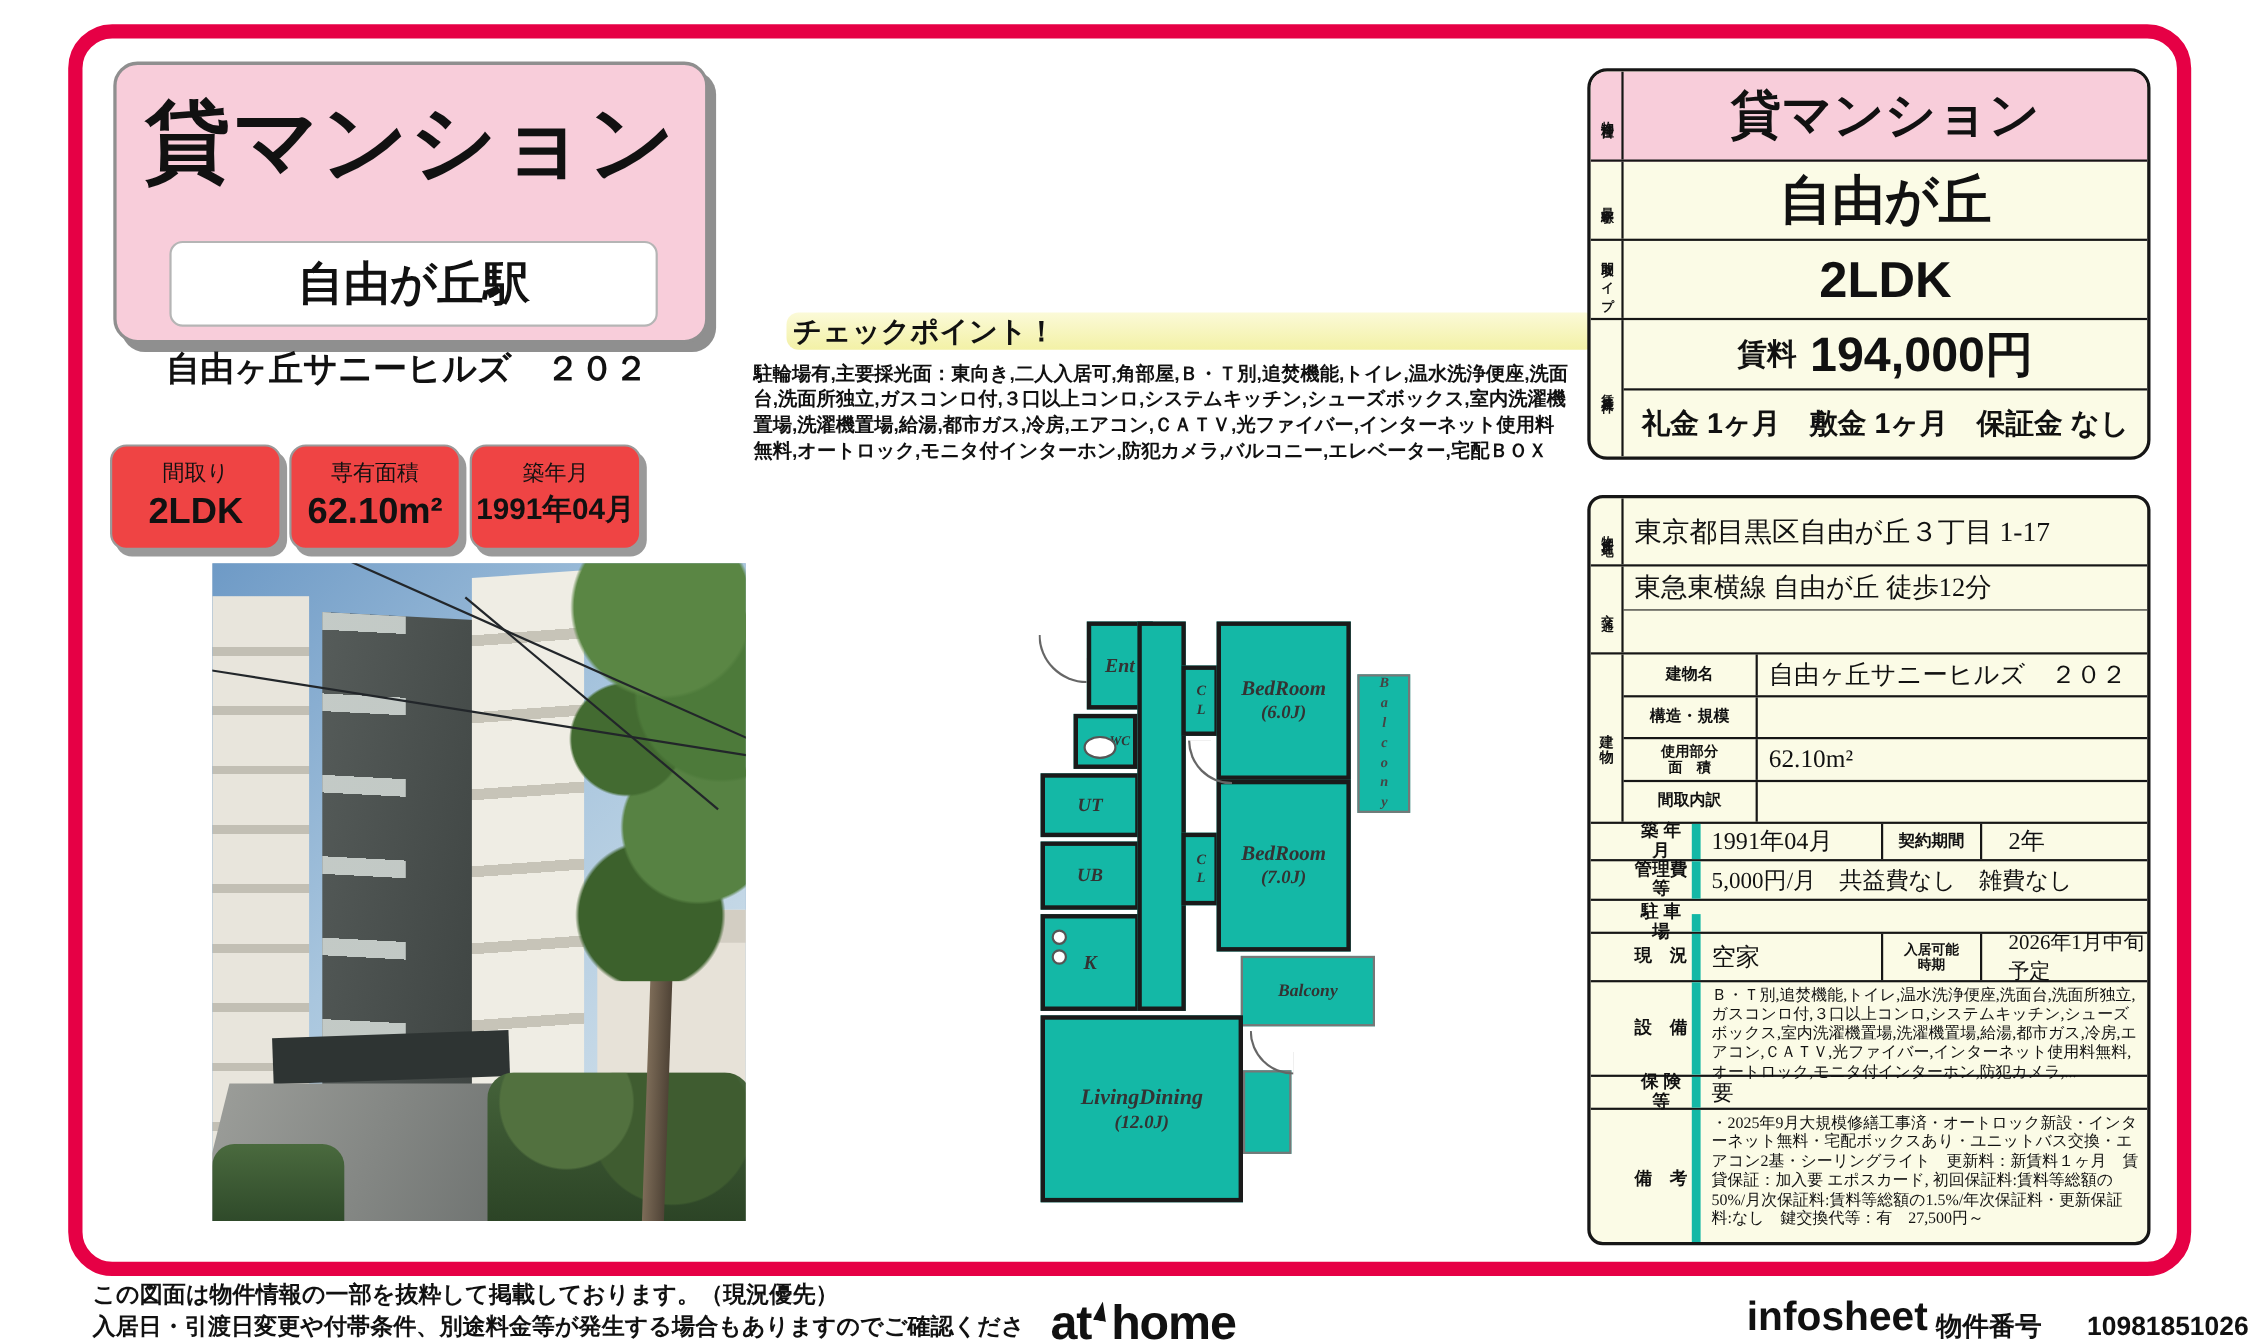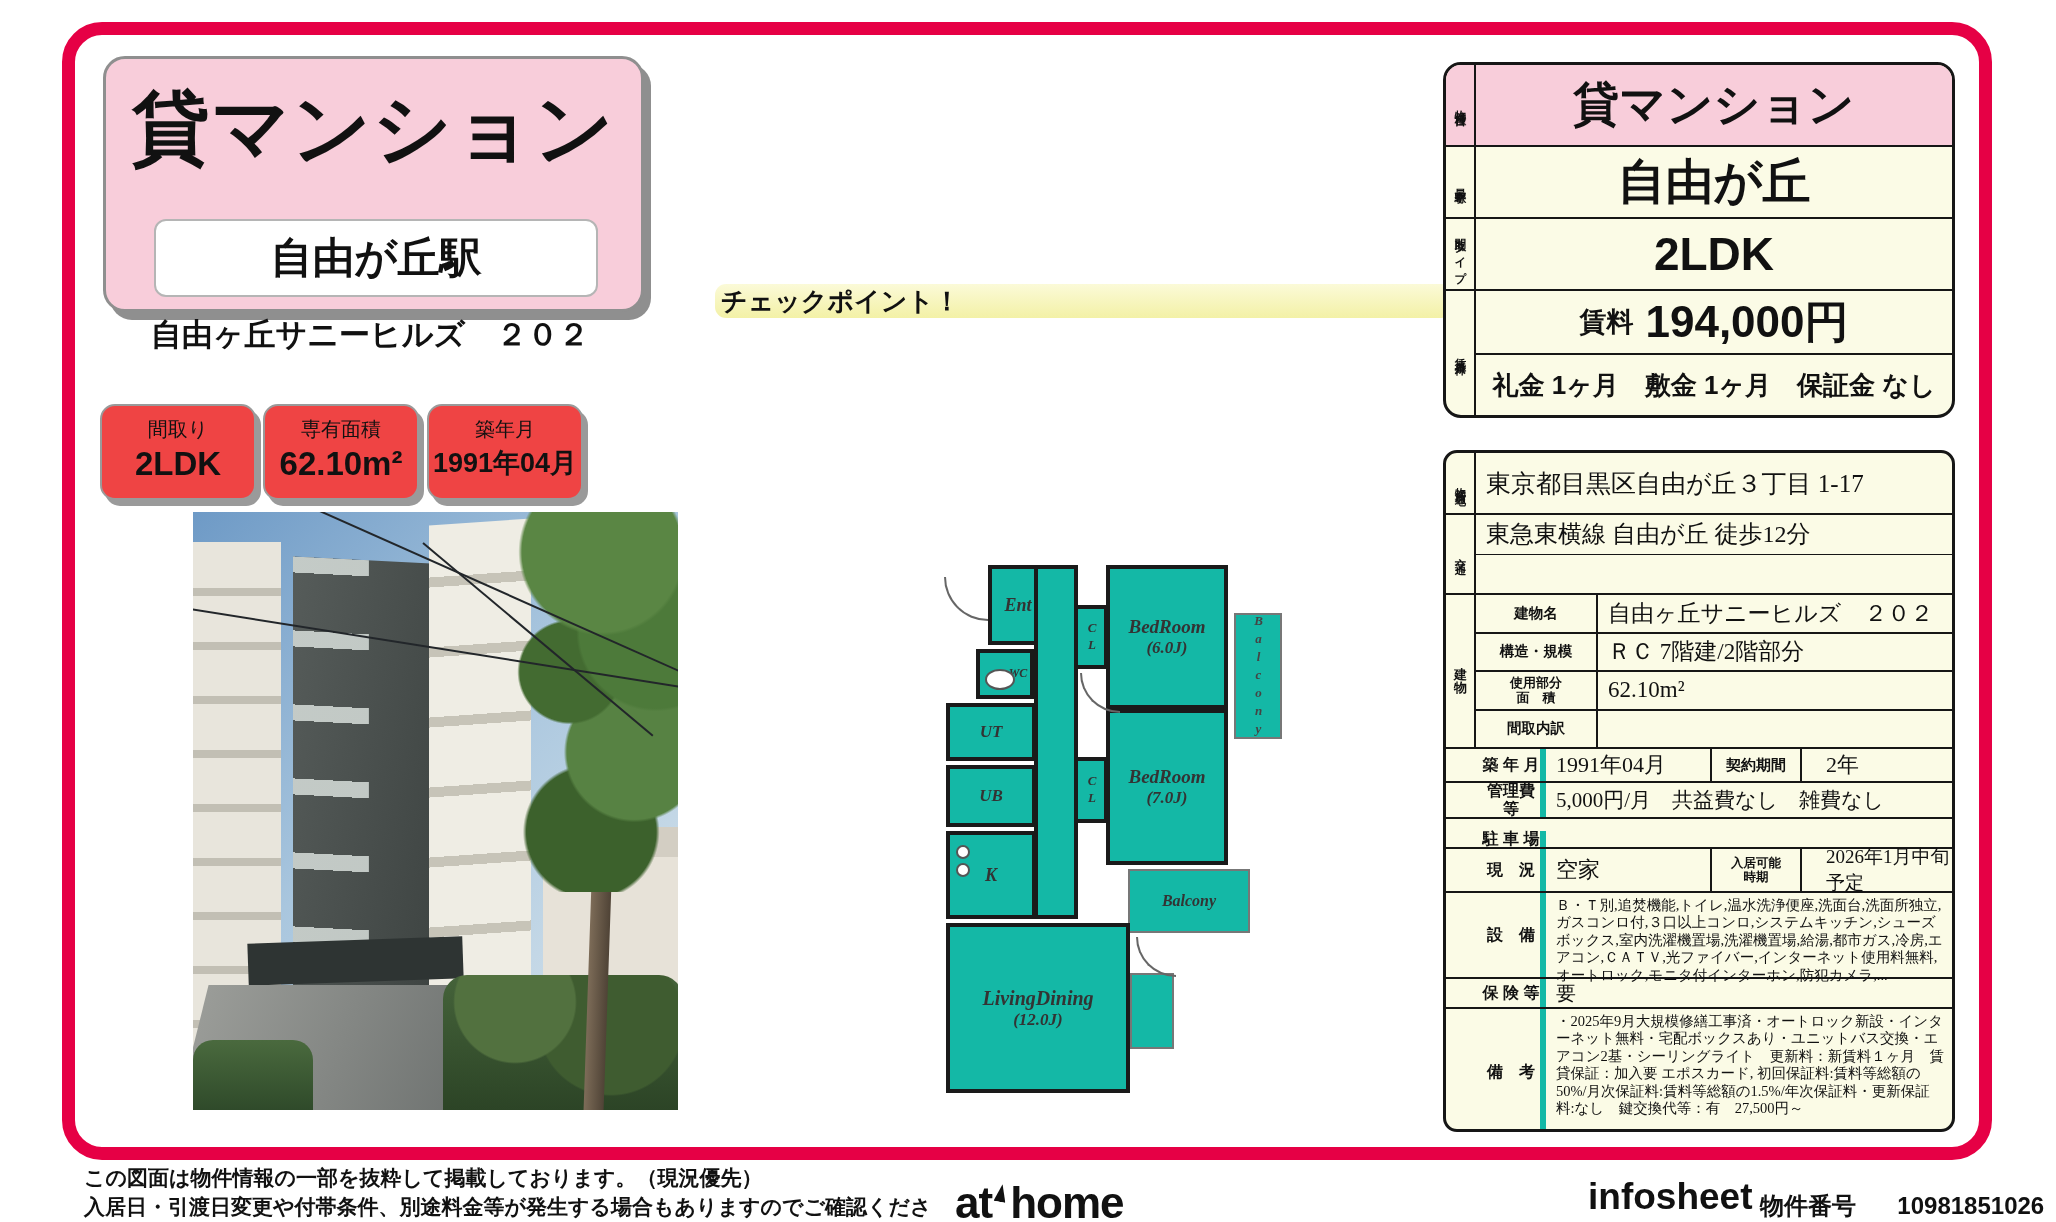--- a/index.html
+++ b/index.html
@@ -36,21 +36,21 @@
   .vcell{width:30px;min-width:30px;border-right:2px solid #161616;display:flex;align-items:center;
          justify-content:center;box-sizing:border-box;}
   .v{writing-mode:vertical-rl;text-orientation:upright;font-size:11.5px;font-weight:bold;letter-spacing:2px;}
   .scontent{flex:1;display:flex;align-items:center;justify-content:center;font-weight:bold;}
   .pinkrow{background:#f8cdda;}
   .rent-pre{font-size:27px;font-weight:bold;margin-right:12px;}
   .rent-num{font-size:44px;font-weight:bold;}
   
   .drow{display:flex;border-bottom:2px solid #161616;box-sizing:border-box;align-items:stretch;}
   .drow:last-child{border-bottom:none;}
-  .dlabel{width:100px;min-width:100px;border-right:6px solid #14b8a6;display:flex;align-items:center;
+  .dlabel{width:100px;min-width:100px;border-right:8px solid #14b8a6;display:flex;align-items:center;
           justify-content:center;font-size:16px;font-weight:bold;text-align:center;box-sizing:border-box;
           white-space:pre-line;line-height:1.15;padding-left:36px;}
   .sublabel{width:122px;min-width:122px;border-right:2px solid #161616;display:flex;align-items:center;
             justify-content:center;font-size:14.5px;font-weight:bold;white-space:pre-line;text-align:center;
             box-sizing:border-box;line-height:1.2;}
   .dval{flex:1;display:flex;align-items:center;padding-left:10px;
         font-family:"Liberation Serif","DejaVu Serif",serif;box-sizing:border-box;}
   .dlabel2{width:92px;min-width:92px;border-left:2px solid #161616;border-right:2px solid #161616;
            display:flex;align-items:center;justify-content:center;font-size:15px;font-weight:bold;
            white-space:pre-line;text-align:center;box-sizing:border-box;line-height:1.15;}
@@ -105,20 +105,21 @@
   <div class="specbox" style="left:263px;">
     <div class="lab">専有面積</div>
     <div class="val">62.10m²</div>
   </div>
   <div class="specbox" style="left:427px;">
     <div class="lab">築年月</div>
     <div class="val" style="font-size:27px;">1991年04月</div>
   </div>
 
   <div class="cpband">チェックポイント！</div>
+  <div class="cpbody">駐輪場有,主要採光面：東向き,二人入居可,角部屋,Ｂ・Ｔ別,追焚機能,トイレ,温水洗浄便座,洗面台,洗面所独立,ガスコンロ付,３口以上コンロ,システムキッチン,シューズボックス,室内洗濯機置場,洗濯機置場,給湯,都市ガス,冷房,エアコン,ＣＡＴＶ,光ファイバー,インターネット使用料無料,オートロック,モニタ付インターホン,防犯カメラ,バルコニー,エレベーター,宅配ＢＯＸ</div>
 
   <div class="photo">
     <div class="abs" style="inset:0;background:linear-gradient(135deg,#6e9ac6 0%,#a9c6de 45%,#dde8ee 100%);"></div>
     <div class="abs" style="left:0;top:30px;width:88px;height:560px;background:repeating-linear-gradient(180deg,#e8e5dc 0 46px,#c2bfb4 46px 54px);"></div>
     <div class="abs" style="right:0;top:315px;width:135px;height:285px;background:#e7e2d8;box-shadow:inset 0 30px 0 #d3cec3;"></div>
     <div class="abs" style="left:100px;top:48px;width:138px;height:565px;transform:skewY(3deg);background:repeating-linear-gradient(180deg,rgba(215,222,218,0.85) 0 16px,rgba(0,0,0,0) 16px 74px),linear-gradient(100deg,#565c5a,#3c4240);background-size:55% 100%,100% 100%;background-repeat:no-repeat;"></div>
     <div class="abs" style="left:236px;top:10px;width:102px;height:580px;transform:skewY(-4deg);background:repeating-linear-gradient(180deg,#efede4 0 52px,#c7c4b8 52px 62px,#efede4 62px 70px);"></div>
     <div class="abs" style="left:55px;top:428px;width:215px;height:42px;background:#2e3433;transform:rotate(-2deg);"></div>
     <div class="abs" style="left:0;bottom:0;width:290px;height:125px;background:linear-gradient(100deg,#9a9c98,#6e7270);transform:skewX(-14deg);"></div>
     <div class="abs" style="left:250px;bottom:0;width:240px;height:135px;background:radial-gradient(circle at 30% 20%,#52713f 0 30%,rgba(0,0,0,0) 31%),radial-gradient(circle at 70% 35%,#3f5c30 0 38%,rgba(0,0,0,0) 39%),linear-gradient(#45633a,#2c4426);border-radius:24px 24px 0 0;"></div>
@@ -233,21 +234,20 @@
       <div class="vcell">
           <span class="v" style="font-size:13px;letter-spacing:14px;">建物</span>
         </div>
       <div style="flex:1;display:flex;flex-direction:column;">
         <div style="flex:1;display:flex;border-bottom:2px solid #161616;">
           <div class="sublabel">建物名</div>
           <div class="dval" style="font-size:23px;">自由ヶ丘サニーヒルズ　２０２</div>
         </div>
         <div style="flex:1;display:flex;border-bottom:2px solid #161616;">
           <div class="sublabel">構造・規模</div>
-          <div class="dval" style="font-size:23px;">ＲＣ 7階建/2階部分</div>
         </div>
         <div style="flex:1;display:flex;border-bottom:2px solid #161616;">
           <div class="sublabel" style="font-size:13px;">使用部分
 面　積</div>
           <div class="dval" style="font-size:23px;">62.10m²</div>
         </div>
         <div style="flex:1;display:flex;">
           <div class="sublabel">間取内訳</div>
           <div class="dval"></div>
         </div>

